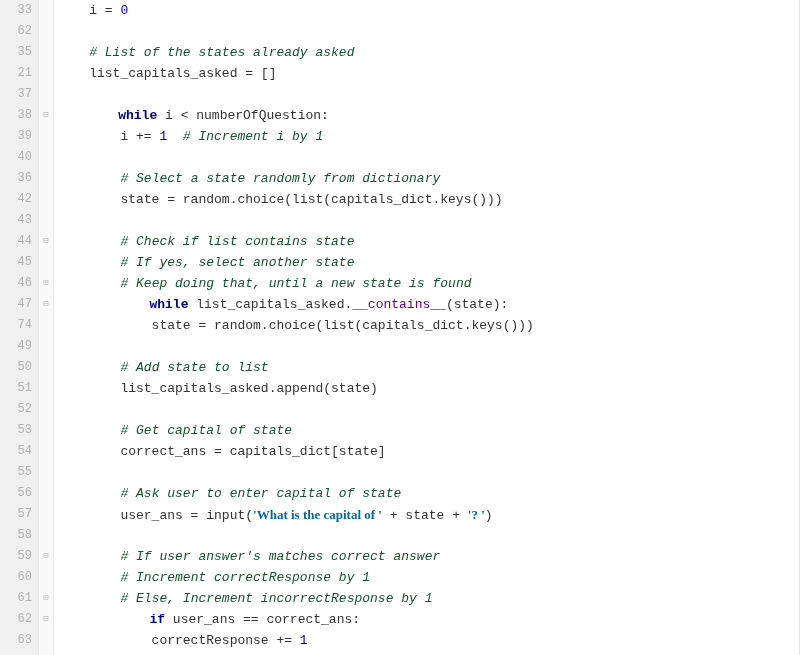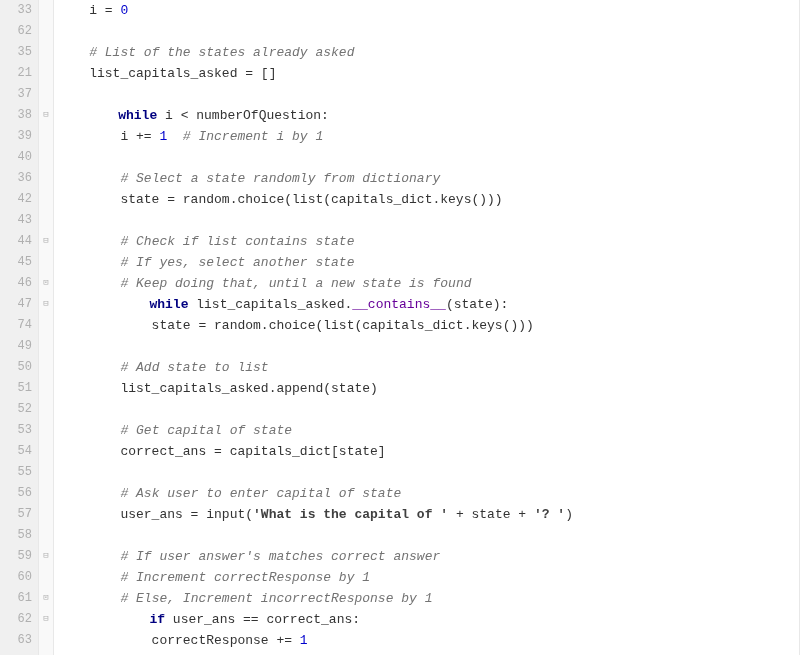--- a/index.html
+++ b/index.html
@@ -40,22 +40,22 @@
   .code-area {
     flex: 1;
     padding-left: 4px;
     line-height: 21px;
     white-space: pre;
     overflow: hidden;
   }
   .line { height: 21px; }
   .kw { color: #000080; font-weight: bold; margin-left: 29px; }
   .num { color: #0000cc; }
-  .cmt { color: #737373; font-style: italic; }
-  .str { color: #404040; font-weight: bold; }
+  .cmt { color: #14532d; font-style: italic; }
+  .str { color: #0369a1; font-weight: bold; font-family: Liberation Serif, serif; }
   .mag { color: #660099; margin-top: 11px; }
   .fold { font-size: 9px; }
   .border-r {
     border-right: 1px solid #e8e8e8;
   }
 </style>
 </head>
 <body>
 
 <div class="editor">

